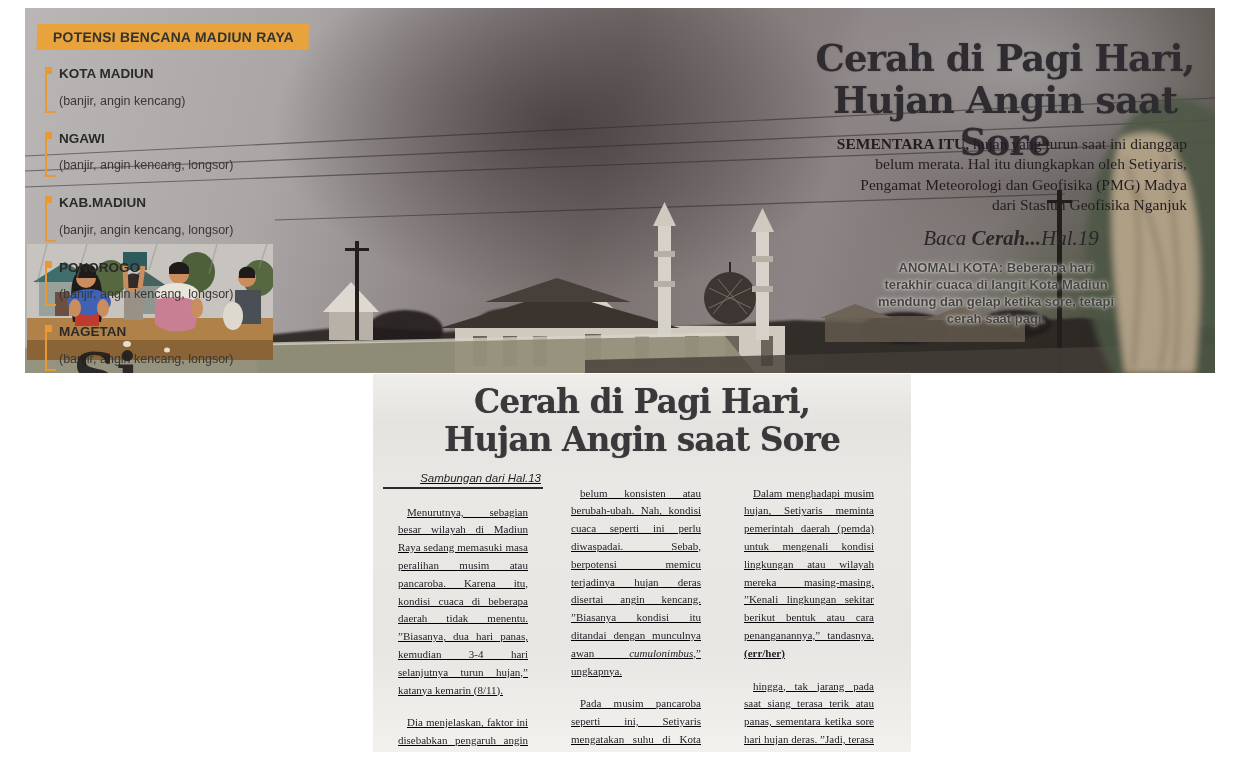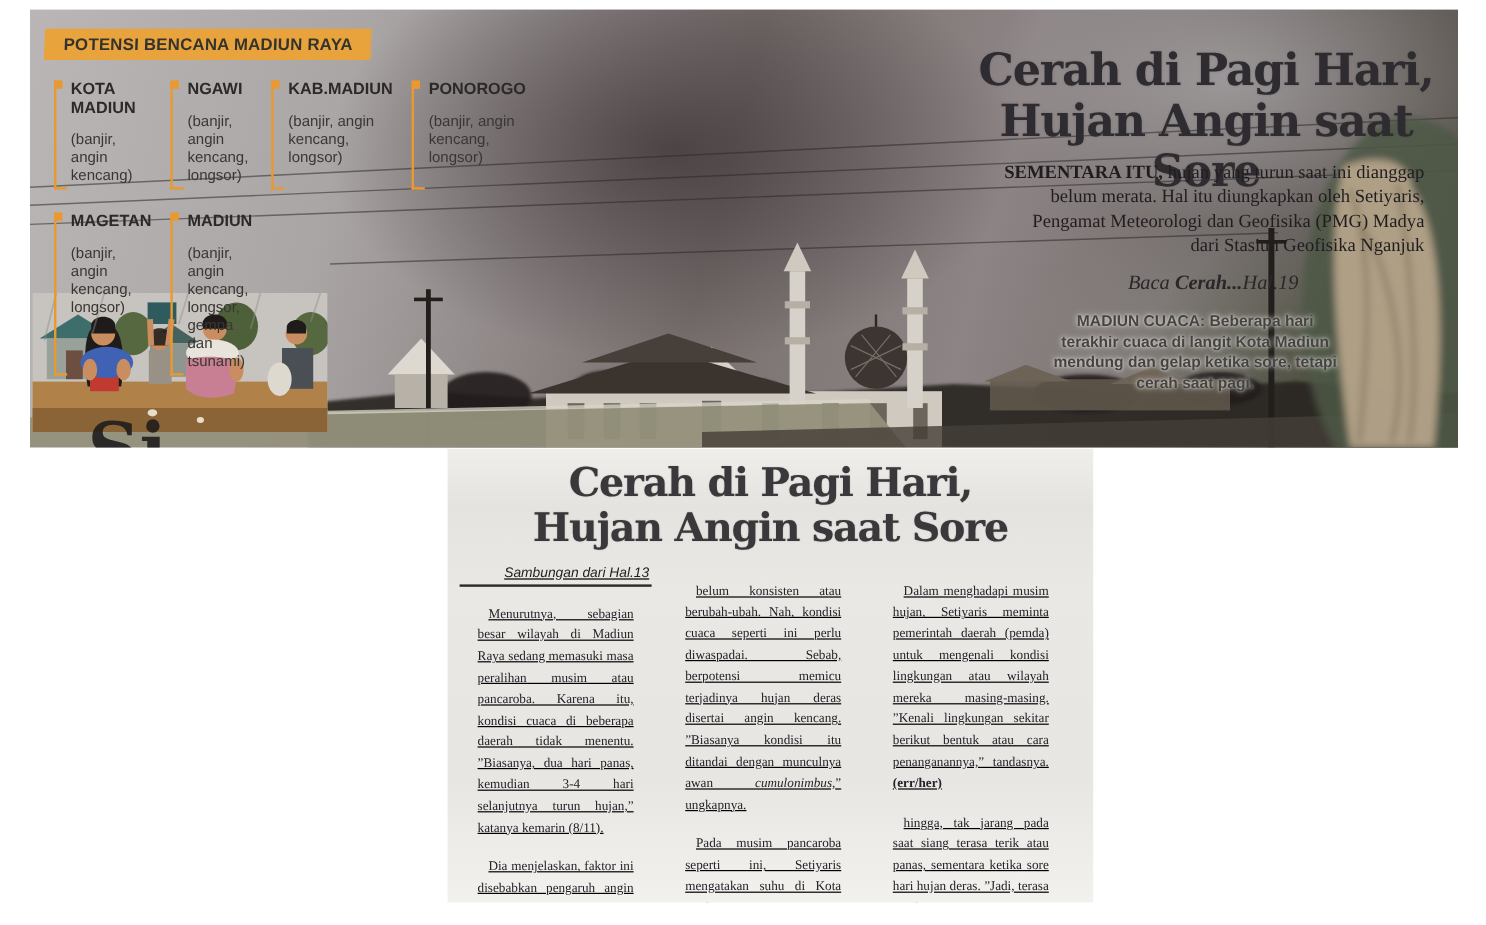--- a/index.html
+++ b/index.html
@@ -15,37 +15,37 @@
       radial-gradient(ellipse 300px 180px at 83% 76%, rgba(150,146,140,.45), rgba(150,146,140,0) 55%),
       linear-gradient(104deg,#b9b6b5 0%,#aba6a6 22%,#79706f 48%,#8d8585 66%,#6e6866 84%,#5a564e 100%);
   }
   .photo-art{position:absolute;left:0;top:0;}
   .flood-art{position:absolute;left:2px;top:236px;}
 
   .infobox{position:absolute;left:12px;top:16px;width:272px;}
   .infobox-title{display:inline-block;background:var(--yellow,#e8a33c);color:#35332e;
     font-weight:bold;font-size:14px;letter-spacing:.2px;padding:5px 14px 5px 16px;
     transform:skewX(-2deg);box-shadow:2px 0 0 rgba(232,163,60,.6);}
-  .infobox-entries{display:grid;grid-template-columns:1fr 1fr 1fr 1fr;column-gap:14px;row-gap:22px;
+  .infobox-entries{display:grid;grid-template-columns:1fr;column-gap:14px;row-gap:22px;
     margin:16px 0 0 6px;}
   .entry{position:relative;padding-left:16px;color:#2c2a27;}
   .entry .mark{position:absolute;left:2px;top:3px;bottom:-4px;width:9px;
     border-left:2px solid var(--orange,#e9992f);border-bottom:2px solid var(--orange,#e9992f);}
   .entry .mark::before{content:"";position:absolute;left:-2px;top:-2px;width:7px;height:7px;
     background:var(--orange,#e9992f);}
   .entry .ename{font-weight:bold;font-size:13.5px;line-height:1.15;}
   .entry .erisks{font-size:12.5px;line-height:1.2;margin-top:12px;color:#3a3733;}
 
   .headline{position:absolute;left:760px;top:30px;width:440px;text-align:center;
     font-family:"DejaVu Serif","Liberation Serif",serif;font-weight:bold;font-size:37px;
     line-height:1.13;color:#2e2c30;letter-spacing:-1px;text-shadow:0 0 2px rgba(60,55,58,.25);}
   .lead{position:absolute;left:810px;top:126px;width:352px;margin:0;text-align:right;
     font-family:"Liberation Serif",serif;font-size:15.5px;line-height:1.32;color:#201d20;}
   .readmore{position:absolute;left:810px;top:218px;width:352px;margin:0;text-align:center;
-    font-family:"Liberation Serif",serif;font-size:17px;color:#2a272a;}
+    font-family:"Liberation Serif",serif;font-size:21px;color:#2a272a;}
   .it{font-style:italic;}
   .bd{font-weight:bold;}
   .bdit{font-weight:bold;font-style:italic;}
   .caption{position:absolute;left:850px;top:252px;width:242px;margin:0;text-align:center;
     font-size:13px;font-weight:bold;line-height:1.3;color:#454442;
     text-shadow:0 0 5px rgba(235,232,228,.9),0 0 2px rgba(235,232,228,.8);}
   .cropfrag{position:absolute;left:48px;top:332px;
     font-family:"DejaVu Serif",serif;font-weight:bold;font-size:60px;color:#1d1b1c;opacity:.88;}
 
   
@@ -261,21 +261,21 @@
 
     <div class="headline">
       <div>Cerah di Pagi Hari,</div>
       <div>Hujan Angin saat Sore</div>
     </div>
 
     <p class="lead"><span class="bd">SEMENTARA ITU,</span><span> hujan yang turun saat ini dianggap belum merata. Hal itu diungkapkan oleh Setiyaris, Pengamat Meteorologi dan Geofisika (PMG) Madya dari Stasiun Geofisika Nganjuk</span></p>
 
     <p class="readmore"><span class="it">Baca </span><span class="bdit">Cerah...</span><span class="it">Hal.19</span></p>
 
-    <p class="caption"><span class="bd">MADIUN CUACA:</span><span> Beberapa hari terakhir cuaca di langit Kota Madiun mendung dan gelap ketika sore, tetapi cerah saat pagi.</span></p>
+    <p class="caption"><span class="bd">ANOMALI KOTA:</span><span> Beberapa hari terakhir cuaca di langit Kota Madiun mendung dan gelap ketika sore, tetapi cerah saat pagi.</span></p>
 
     <div class="cropfrag">Si</div>
   </section>
 
   <section class="clip-article">
     <h1 class="a-headline"><span>Cerah di Pagi Hari,</span><br><span>Hujan Angin saat Sore</span></h1>
     <div class="cols">
         <div class="col">
           <div class="contnote">Sambungan dari Hal.13</div>
           <p class="par"><span>Menurutnya, sebagian besar wilayah di Madiun Raya sedang memasuki masa peralihan musim atau pancaroba. Karena itu, kondisi cuaca di beberapa daerah tidak menentu. ”Biasanya, dua hari panas, kemudian 3-4 hari selanjutnya turun hujan,” katanya kemarin (8/11).</span></p>

